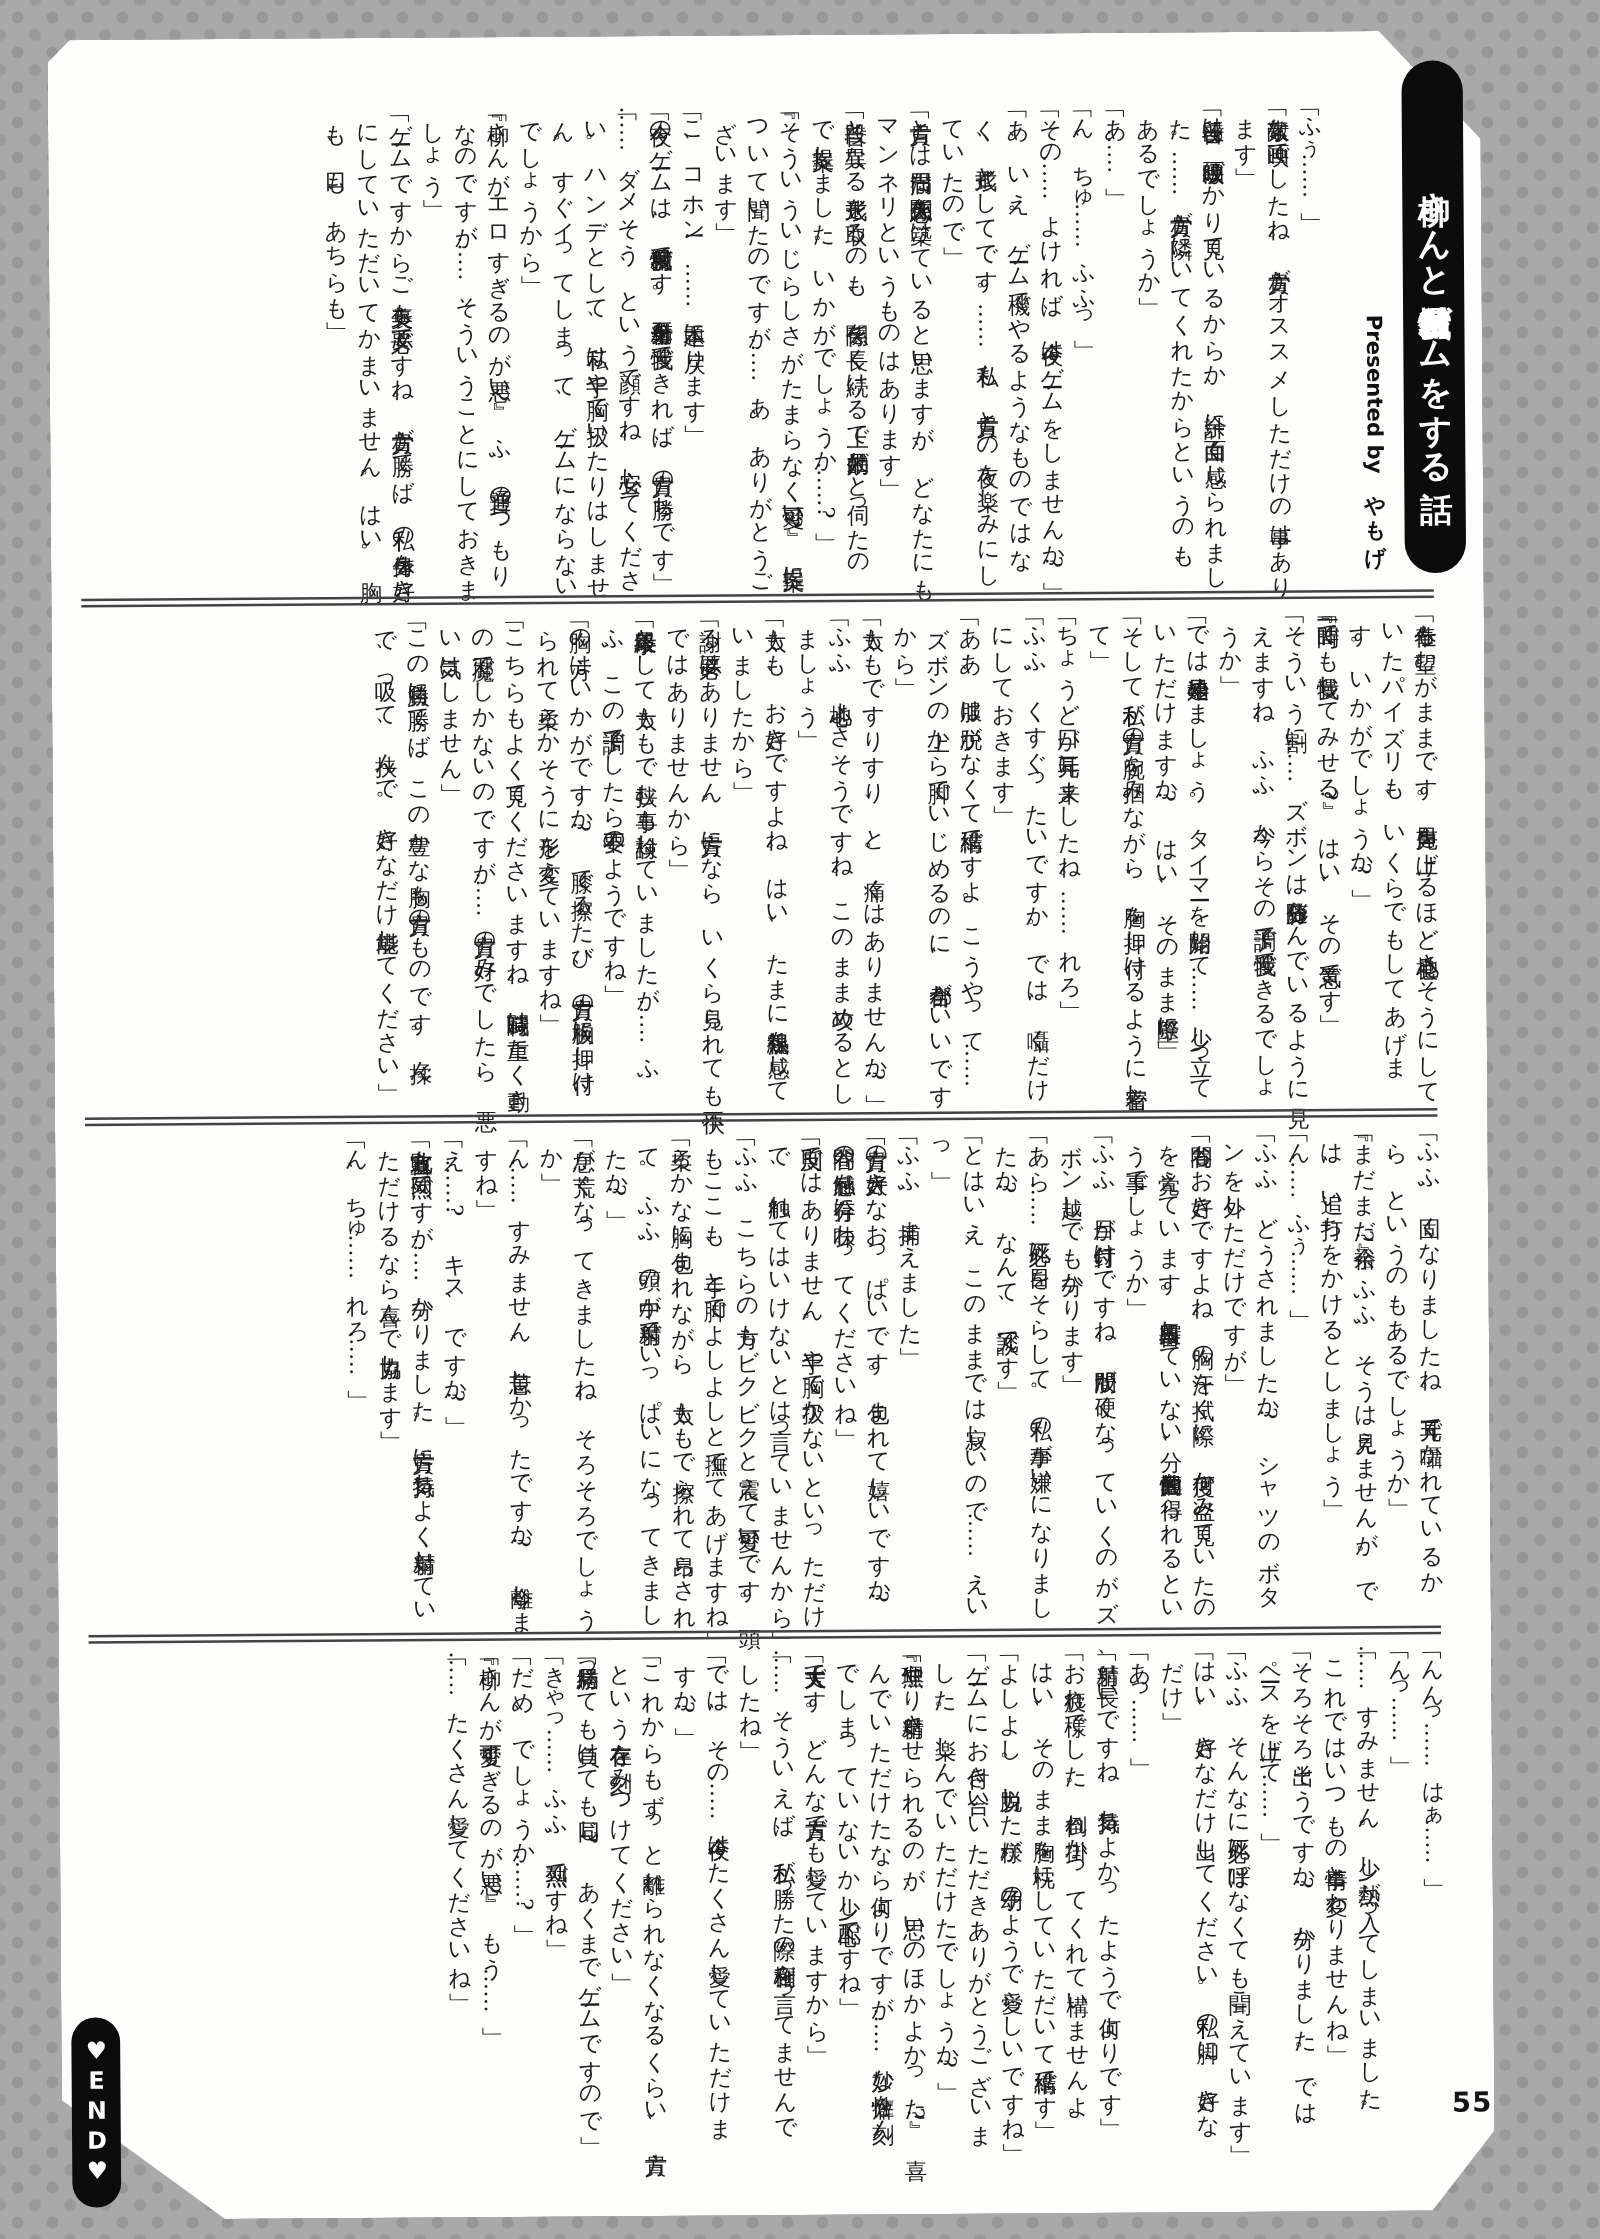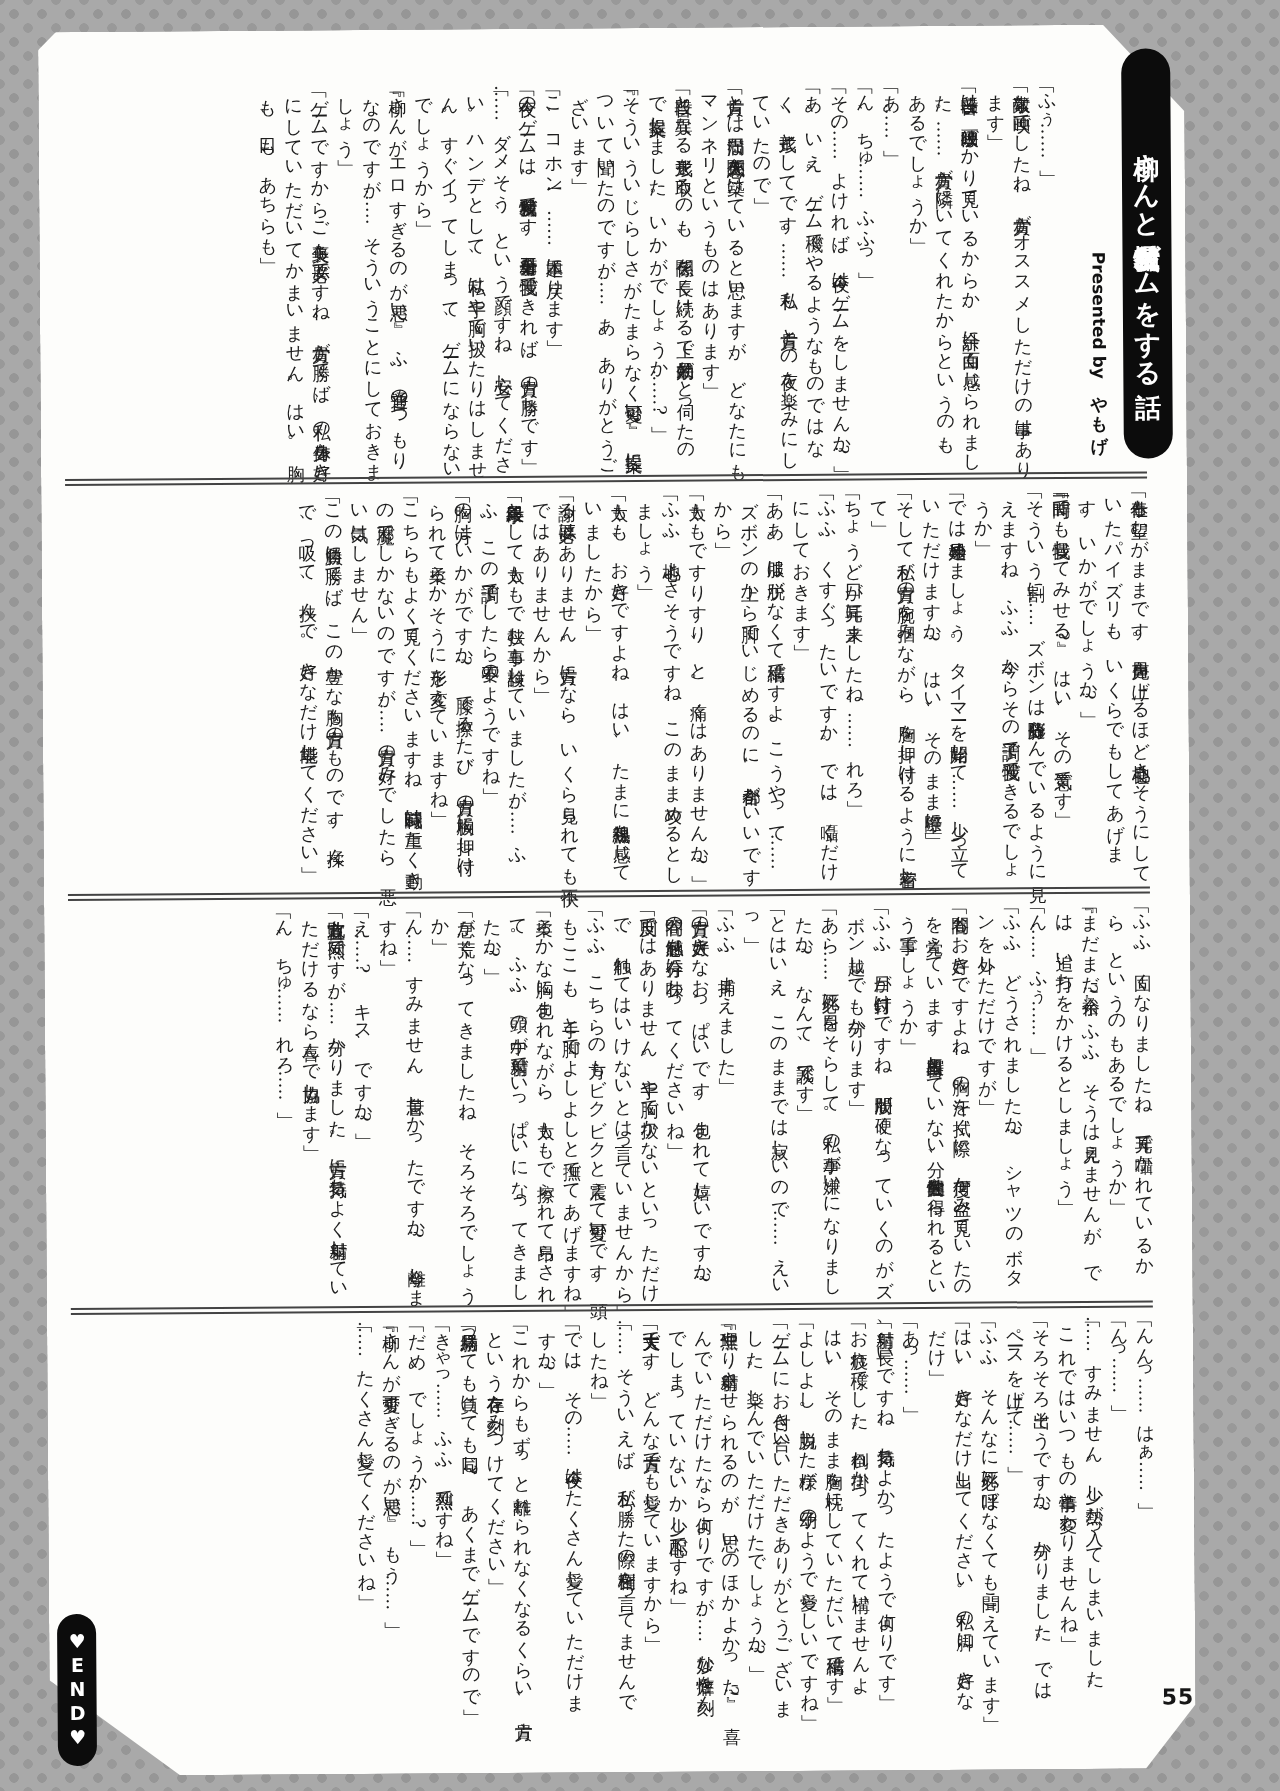--- a/index.html
+++ b/index.html
@@ -53,21 +53,21 @@
   }
   .credit{
     position:absolute;left:1042px;top:227px;width:34px;height:220px;
     writing-mode:vertical-rl;text-orientation:mixed;
     font-family:"DejaVu Sans","Liberation Sans",sans-serif;
     font-weight:bold;font-size:17px;color:#111;line-height:34px;
   }
   .page-number{
     position:absolute;left:1112px;top:1646px;
     font-family:"DejaVu Sans","Liberation Sans",sans-serif;
-    font-weight:bold;font-size:22px;color:#161616;letter-spacing:1px;margin-top:14px;
+    font-weight:bold;font-size:22px;color:#161616;letter-spacing:1px;
   }
   .end-pill{
     position:absolute;left:52px;top:1610px;width:39px;height:152px;
     background:#0c0c0c;border-radius:20px;z-index:4;
     display:flex;align-items:center;justify-content:center;
     writing-mode:vertical-rl;text-orientation:upright;
     color:#ffffff;font-family:"DejaVu Sans","Liberation Sans",sans-serif;
     font-weight:bold;font-size:19px;letter-spacing:2px;line-height:39px;
   }
 </style>

